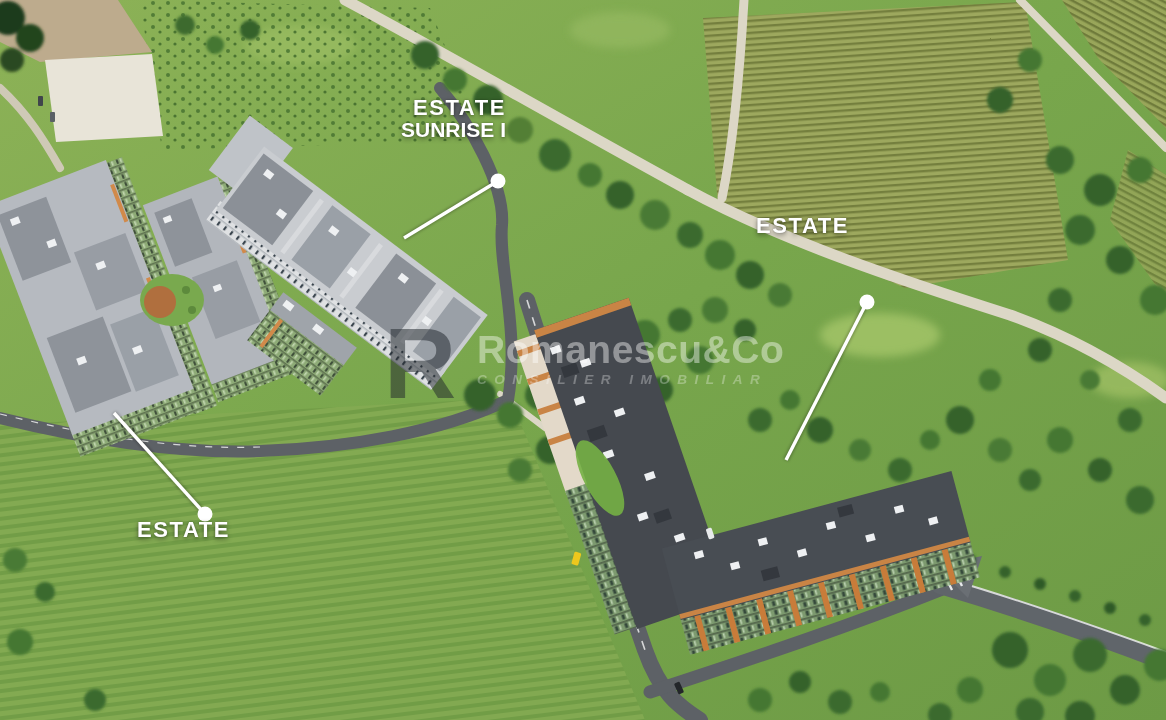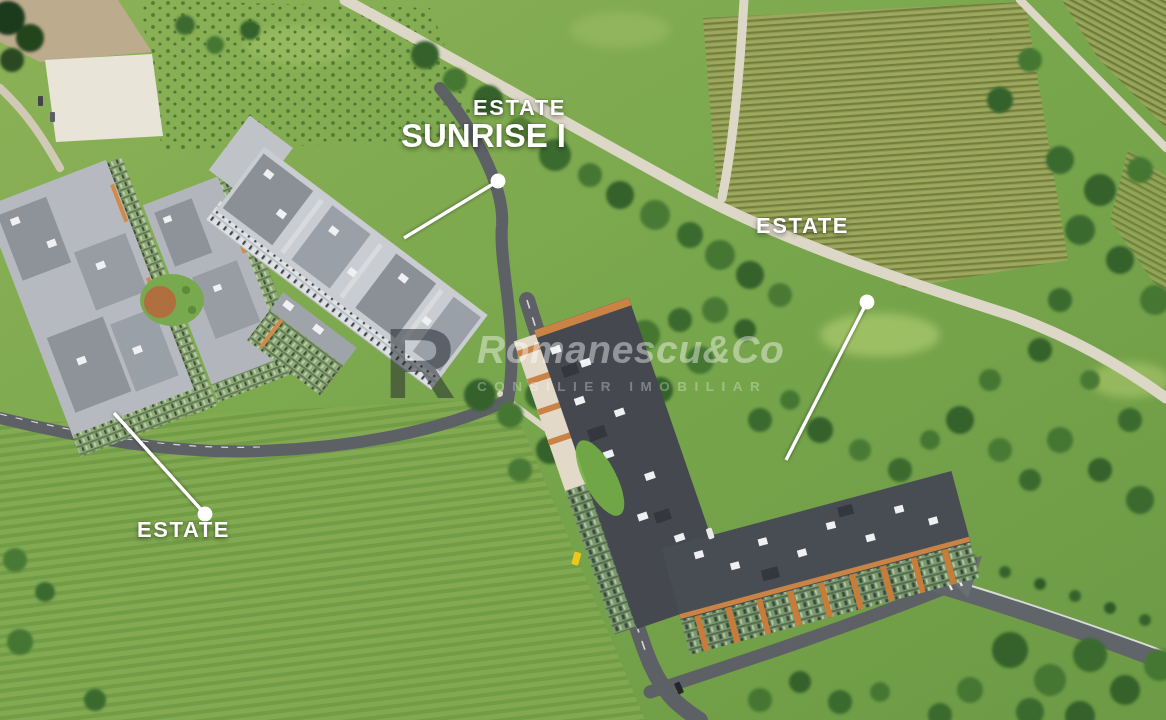--- a/index.html
+++ b/index.html
@@ -7,32 +7,32 @@
     position:relative;width:1166px;height:720px;overflow:hidden;
     font-family:"Liberation Sans",sans-serif;
   }
   #scene{position:absolute;left:0;top:0;}
   .map-label{
     position:absolute;color:#fff;font-weight:bold;line-height:1.05;
     text-shadow:0 2px 5px rgba(0,0,0,.45),0 0 2px rgba(0,0,0,.3);
     white-space:nowrap;z-index:20;
   }
   .map-label .kicker{display:block;font-size:22px;letter-spacing:1.6px;text-align:right;}
-  .map-label .title{display:block;font-size:33px;letter-spacing:0;}
+  .map-label .title{display:block;font-size:21px;letter-spacing:0;}
   .label-1{left:401px;top:96px;}
   .label-2{left:137px;top:518px;}
   .label-3{left:756px;top:214px;}
   .watermark{position:absolute;left:384px;top:316px;width:430px;height:100px;z-index:10;pointer-events:none;}
   .wm-logo{
     position:absolute;left:0;top:6px;font-size:100px;font-weight:bold;line-height:.82;
     color:rgba(35,40,46,.52);
   }
   .wm-text{position:absolute;left:93px;top:12px;}
-  .wm-brand{font-size:39px;font-weight:bold;color:rgba(255,255,255,.42);letter-spacing:.5px;font-style:italic;}
-  .wm-tagline{margin-top:7px;font-size:13.5px;font-weight:bold;letter-spacing:7.5px;color:rgba(255,255,255,.30);}
+  .wm-brand{font-size:39px;font-weight:bold;color:rgba(255,255,255,.42);letter-spacing:.5px;}
+  .wm-tagline{margin-top:0;font-size:13.5px;font-weight:bold;letter-spacing:7.5px;color:rgba(255,255,255,.30);font-style:italic;}
 </style>
 </head>
 <body>
 
 <div id="stage">
 
   <svg id="scene" width="1166" height="720" viewBox="0 0 1166 720">
     <defs>
       <linearGradient id="gGrass" x1="0" y1="0" x2="1" y2="1">
         <stop offset="0" stop-color="#8db257"></stop>

